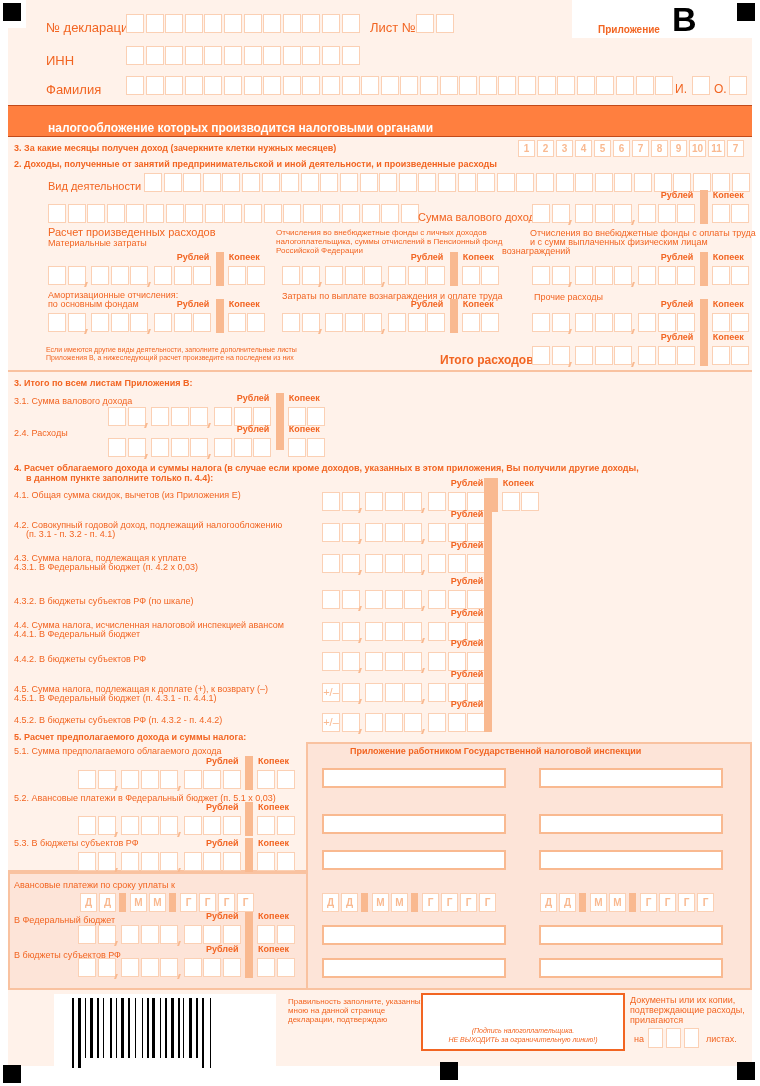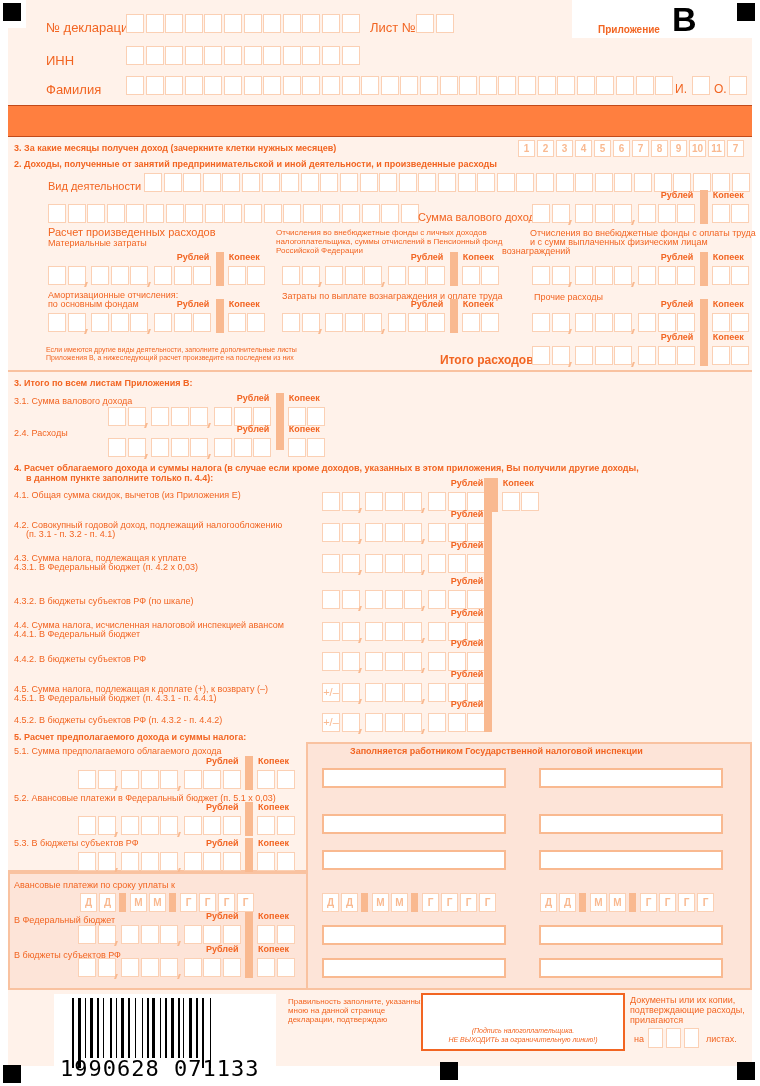--- a/index.html
+++ b/index.html
@@ -105,20 +105,21 @@
     <div class="cell" style="left:616px;top:76px"></div>
     <div class="cell" style="left:635.6px;top:76px"></div>
     <div class="cell" style="left:655.2px;top:76px"></div>
   </div>
 <div class="lbl t12" style="left:675px;top:82px">И.</div>
 <div class="cell" style="left:692px;top:76px"></div>
 <div class="lbl t12" style="left:714px;top:82px">О.</div>
 <div class="cell" style="left:729px;top:76px"></div>
 
 <div class="orangebar">
+  <span style="top:16px">налогообложение которых производится налоговыми органами</span>
 </div>
 
 <div class="lbl t9 b" style="left:14px;top:143px">3. За какие месяцы получен доход (зачеркните клетки нужных месяцев)</div>
 <div id="monthCells">
     <div class="month" style="left:518px;top:140px">1</div>
     <div class="month" style="left:537px;top:140px">2</div>
     <div class="month" style="left:556px;top:140px">3</div>
     <div class="month" style="left:575px;top:140px">4</div>
     <div class="month" style="left:594px;top:140px">5</div>
     <div class="month" style="left:613px;top:140px">6</div>
@@ -543,21 +544,21 @@
     <div class="cell" style="left:203px;top:852px"></div>
     <div class="cell" style="left:222.5px;top:852px"></div>
     <div class="lbl b" style="left:206px;top:838px;font-size:9px">Рублей</div>
     <div class="bar" style="left:245px;top:838px;height:34px"></div>
     <div class="lbl b" style="left:258px;top:838px;font-size:9px">Копеек</div>
     <div class="cell" style="left:257px;top:852px"></div>
     <div class="cell" style="left:276.5px;top:852px"></div>
   </div>
 
 <div class="abs" style="left:306px;top:742px;width:446px;height:248px;background:#fde4d8;border:2px solid #f9c2a0"></div>
-<div class="lbl b" style="left:350px;top:746px;font-size:9px">Заполняется работником Государственной налоговой инспекции</div>
+<div class="lbl b" style="left:350px;top:746px;font-size:9px">Приложение работником Государственной налоговой инспекции</div>
 <div id="inspectorBoxes">
     <div class="wbox" style="left:322px;top:768px;width:184px"></div>
     <div class="wbox" style="left:539px;top:768px;width:184px"></div>
     <div class="wbox" style="left:322px;top:814px;width:184px"></div>
     <div class="wbox" style="left:539px;top:814px;width:184px"></div>
     <div class="wbox" style="left:322px;top:850px;width:184px"></div>
     <div class="wbox" style="left:539px;top:850px;width:184px"></div>
     <div class="wbox" style="left:322px;top:925px;width:184px"></div>
     <div class="wbox" style="left:539px;top:925px;width:184px"></div>
     <div class="wbox" style="left:322px;top:958px;width:184px"></div>
@@ -653,21 +654,20 @@
       <div style="position: absolute; left: 88.2px; top: 0px; width: 1px; height: 60px; background: rgb(0, 0, 0);"></div>
       <div style="position: absolute; left: 93px; top: 0px; width: 2px; height: 60px; background: rgb(0, 0, 0);"></div>
       <div style="position: absolute; left: 98.8px; top: 0px; width: 3px; height: 60px; background: rgb(0, 0, 0);"></div>
       <div style="position: absolute; left: 105.6px; top: 0px; width: 2px; height: 60px; background: rgb(0, 0, 0);"></div>
       <div style="position: absolute; left: 111.4px; top: 0px; width: 1px; height: 60px; background: rgb(0, 0, 0);"></div>
       <div style="position: absolute; left: 117.2px; top: 0px; width: 3px; height: 60px; background: rgb(0, 0, 0);"></div>
       <div style="position: absolute; left: 124px; top: 0px; width: 2px; height: 60px; background: rgb(0, 0, 0);"></div>
       <div style="position: absolute; left: 129.8px; top: 0px; width: 2px; height: 70px; background: rgb(0, 0, 0);"></div>
       <div style="position: absolute; left: 137.6px; top: 0px; width: 1px; height: 70px; background: rgb(0, 0, 0);"></div>
     </div>
-  <div class="lbl" style="left:6px;top:62px;font-family:'DejaVu Sans Mono',monospace;font-size:22px;color:#000;letter-spacing:1px">1990628 071133</div>
 </div>
 <div class="lbl t8" style="left:288px;top:997px">Правильность заполните, указанных</div>
 <div class="lbl t8" style="left:288px;top:1006px">мною на данной странице</div>
 <div class="lbl t8" style="left:288px;top:1015px">декларации, подтверждаю</div>
 <div class="abs" style="left:421px;top:993px;width:204px;height:58px;background:#fff;border:2px solid #f26522">
   <div class="lbl" style="left:0;width:200px;text-align:center;top:32px;font-size:7px;font-style:italic">(Подпись налогоплательщика.</div>
   <div class="lbl" style="left:0;width:200px;text-align:center;top:41px;font-size:7px;font-style:italic">НЕ ВЫХОДИТЬ за ограничительную линию!)</div>
 </div>
 <div class="lbl t9" style="left:630px;top:995px">Документы или их  копии,</div>
 <div class="lbl t9" style="left:630px;top:1005px">подтверждающие расходы,</div>

